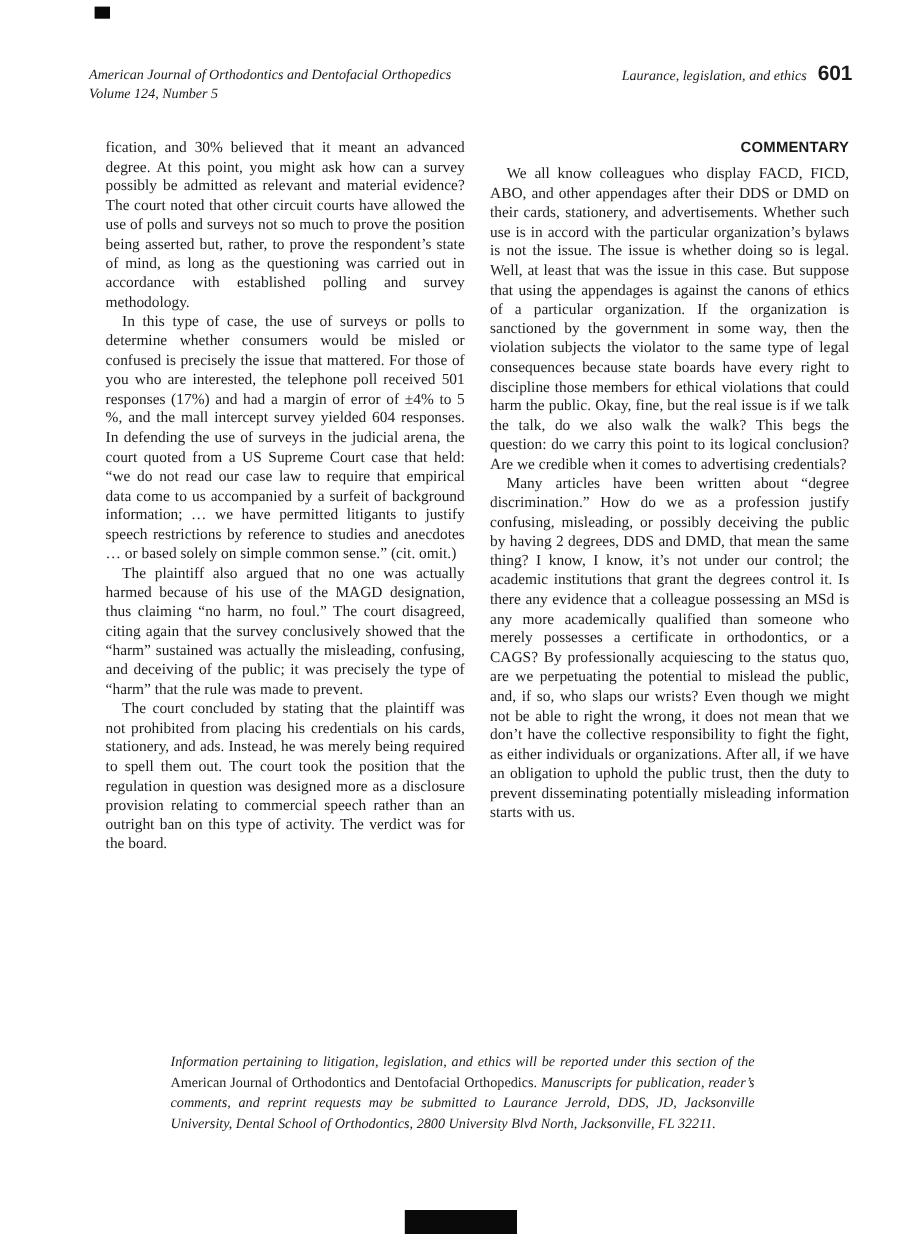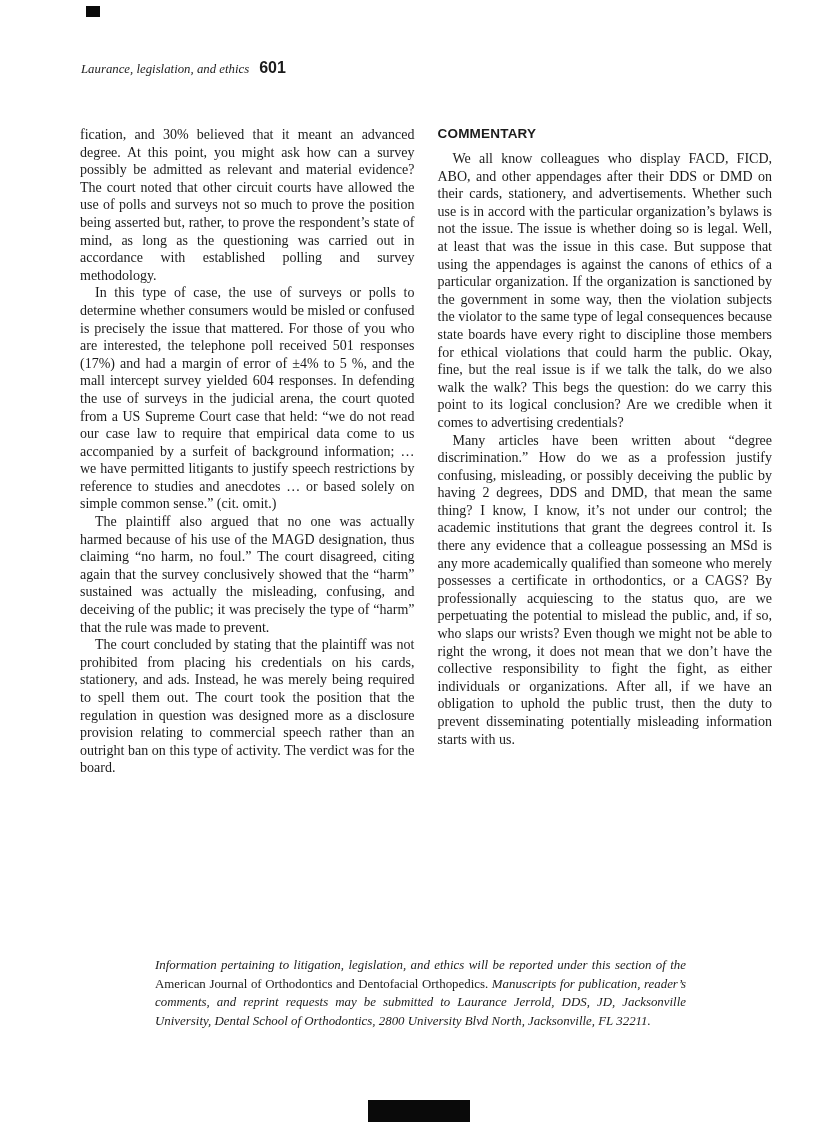--- a/index.html
+++ b/index.html
@@ -33,48 +33,48 @@
     align-items: flex-start;
     font-size: 12.8px;
     line-height: 16.5px;
   }
   .header-left { font-style: italic; }
   .header-right { font-style: italic; white-space: nowrap; }
   .page-number {
     font-style: normal;
     font-weight: bold;
     font-family: "Liberation Sans", sans-serif;
-    font-size: 16px;
+    font-size: 19px;
     margin-left: 10px;
   }
 
   
   .content {
     position: absolute;
-    top: 126px; left: 80px; right: 66px;
+    top: 126px; left: 96px; right: 66px;
     display: flex;
     gap: 23px;
   }
   .col { flex: 1 1 0; min-width: 0; }
 
   .col p {
     font-size: 14px;
     line-height: 17.6px;
     text-align: justify;
     text-indent: 15px;
   }
   .col p.no-indent { text-indent: 0; }
 
   .commentary-heading {
     font-family: "Liberation Sans", sans-serif;
     font-weight: bold;
     font-size: 13.5px;
     letter-spacing: 0.2px;
     margin-bottom: 9px;
-    text-align: left;
+    text-align: right;
   }
 
   
   .footer-note {
     position: absolute;
     top: 956px;
     left: 155px;
     width: 531px;
     font-size: 12.9px;
     line-height: 18.6px;
@@ -84,20 +84,24 @@
   .footer-note .roman { font-style: normal; }
 </style>
 </head>
 <body>
 
 <div class="page">
 
   <div class="artifact-top"></div>
 
   <div class="header">
+    <div class="header-left">
+      <div>American Journal of Orthodontics and Dentofacial Orthopedics</div>
+      <div>Volume 124, Number 5</div>
+    </div>
     <div class="header-right">
       <span>Laurance, legislation, and ethics</span><span class="page-number">601</span>
     </div>
   </div>
 
   <div class="content">
     <div class="col">
       <p class="no-indent">fication, and 30% believed that it meant an advanced degree. At this point, you might ask how can a survey possibly be admitted as relevant and material evidence? The court noted that other circuit courts have allowed the use of polls and surveys not so much to prove the position being asserted but, rather, to prove the respondent’s state of mind, as long as the questioning was carried out in accordance with established polling and survey methodology.</p>
       <p>In this type of case, the use of surveys or polls to determine whether consumers would be misled or confused is precisely the issue that mattered. For those of you who are interested, the telephone poll received 501 responses (17%) and had a margin of error of ±4% to 5 %, and the mall intercept survey yielded 604 responses. In defending the use of surveys in the judicial arena, the court quoted from a US Supreme Court case that held: “we do not read our case law to require that empirical data come to us accompanied by a surfeit of background information; … we have permitted litigants to justify speech restrictions by reference to studies and anecdotes … or based solely on simple common sense.” (cit. omit.)</p>
       <p>The plaintiff also argued that no one was actually harmed because of his use of the MAGD designation, thus claiming “no harm, no foul.” The court disagreed, citing again that the survey conclusively showed that the “harm” sustained was actually the misleading, confusing, and deceiving of the public; it was precisely the type of “harm” that the rule was made to prevent.</p>

